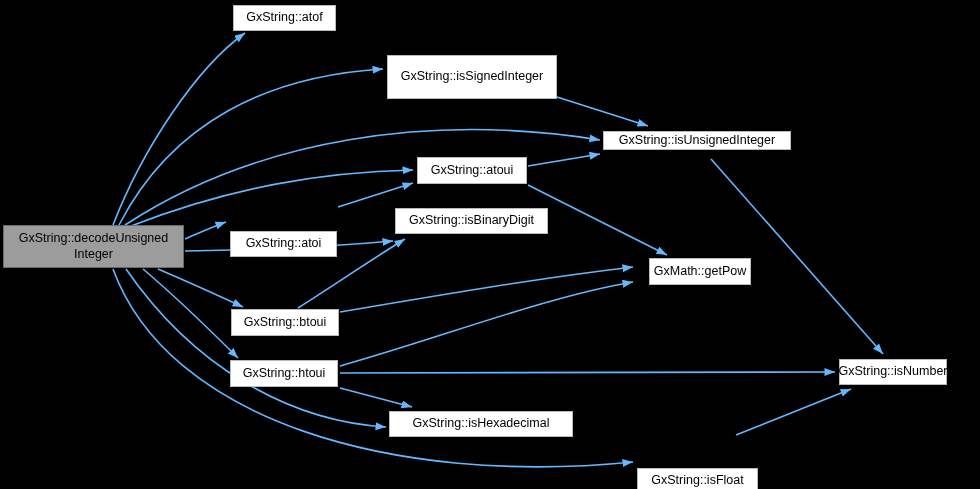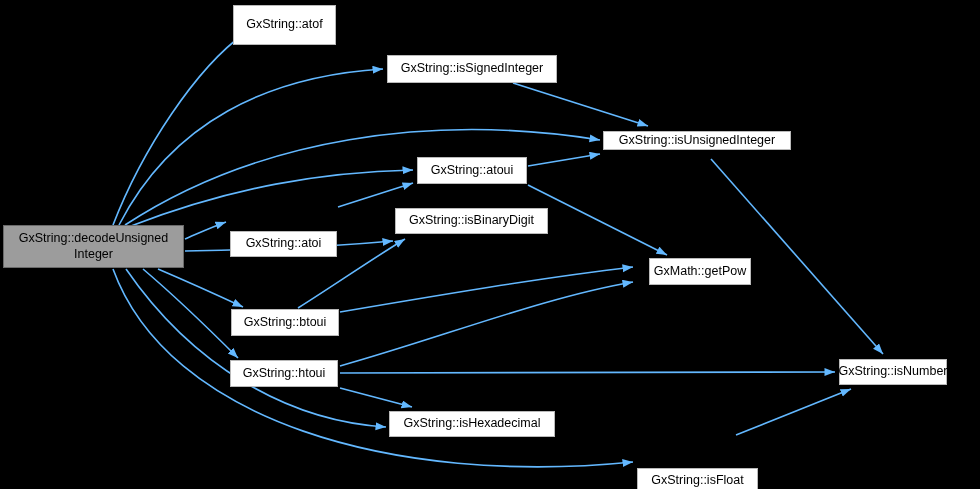--- a/index.html
+++ b/index.html
@@ -65,24 +65,24 @@
       <path d="M340,373 L835,372" class="edge" marker-end="url(#arrowhead)"></path>
       <path d="M340,388 L412,407" class="edge" marker-end="url(#arrowhead)"></path>
       <path d="M711,159 L883,354" class="edge" marker-end="url(#arrowhead)"></path>
       <path d="M736,435 L851,389" class="edge" marker-end="url(#arrowhead)"></path>
     </svg>
   <div id="node-layer">
       <div class="gnode highlight" style="left: 3px; top: 225px; width: 181px; height: 43px; align-items: center;">
         <span>GxString::decodeUnsigned</span>
         <span>Integer</span>
       </div>
-      <div class="gnode" style="left: 233px; top: 5px; width: 103px; height: 40px;">
+      <div class="gnode" style="left: 233px; top: 5px; width: 103px; height: 26px;">
         <span>GxString::atof</span>
       </div>
-      <div class="gnode" style="left: 387px; top: 55px; width: 170px; height: 28px;">
+      <div class="gnode" style="left: 387px; top: 55px; width: 170px; height: 44px;">
         <span>GxString::isSignedInteger</span>
       </div>
       <div class="gnode" style="left: 603px; top: 131px; width: 188px; height: 19px;">
         <span>GxString::isUnsignedInteger</span>
       </div>
       <div class="gnode" style="left: 417px; top: 157px; width: 110px; height: 27px;">
         <span>GxString::atoui</span>
       </div>
       <div class="gnode" style="left: 230px; top: 207px; width: 107px; height: 26px; margin-top: 24px;">
         <span>GxString::atoi</span>
@@ -92,21 +92,21 @@
       </div>
       <div class="gnode" style="left: 649px; top: 258px; width: 102px; height: 27px;">
         <span>GxMath::getPow</span>
       </div>
       <div class="gnode" style="left: 231px; top: 309px; width: 108px; height: 27px;">
         <span>GxString::btoui</span>
       </div>
       <div class="gnode" style="left: 230px; top: 360px; width: 108px; height: 27px;">
         <span>GxString::htoui</span>
       </div>
-      <div class="gnode" style="left: 389px; top: 411px; width: 166px; height: 26px;">
+      <div class="gnode" style="left: 389px; top: 411px; width: 184px; height: 26px;">
         <span>GxString::isHexadecimal</span>
       </div>
       <div class="gnode" style="left: 839px; top: 359px; width: 108px; height: 26px;">
         <span>GxString::isNumber</span>
       </div>
       <div class="gnode" style="left: 637px; top: 436px; width: 121px; height: 26px; margin-top: 32px;">
         <span>GxString::isFloat</span>
       </div>
     </div>
 </div>

